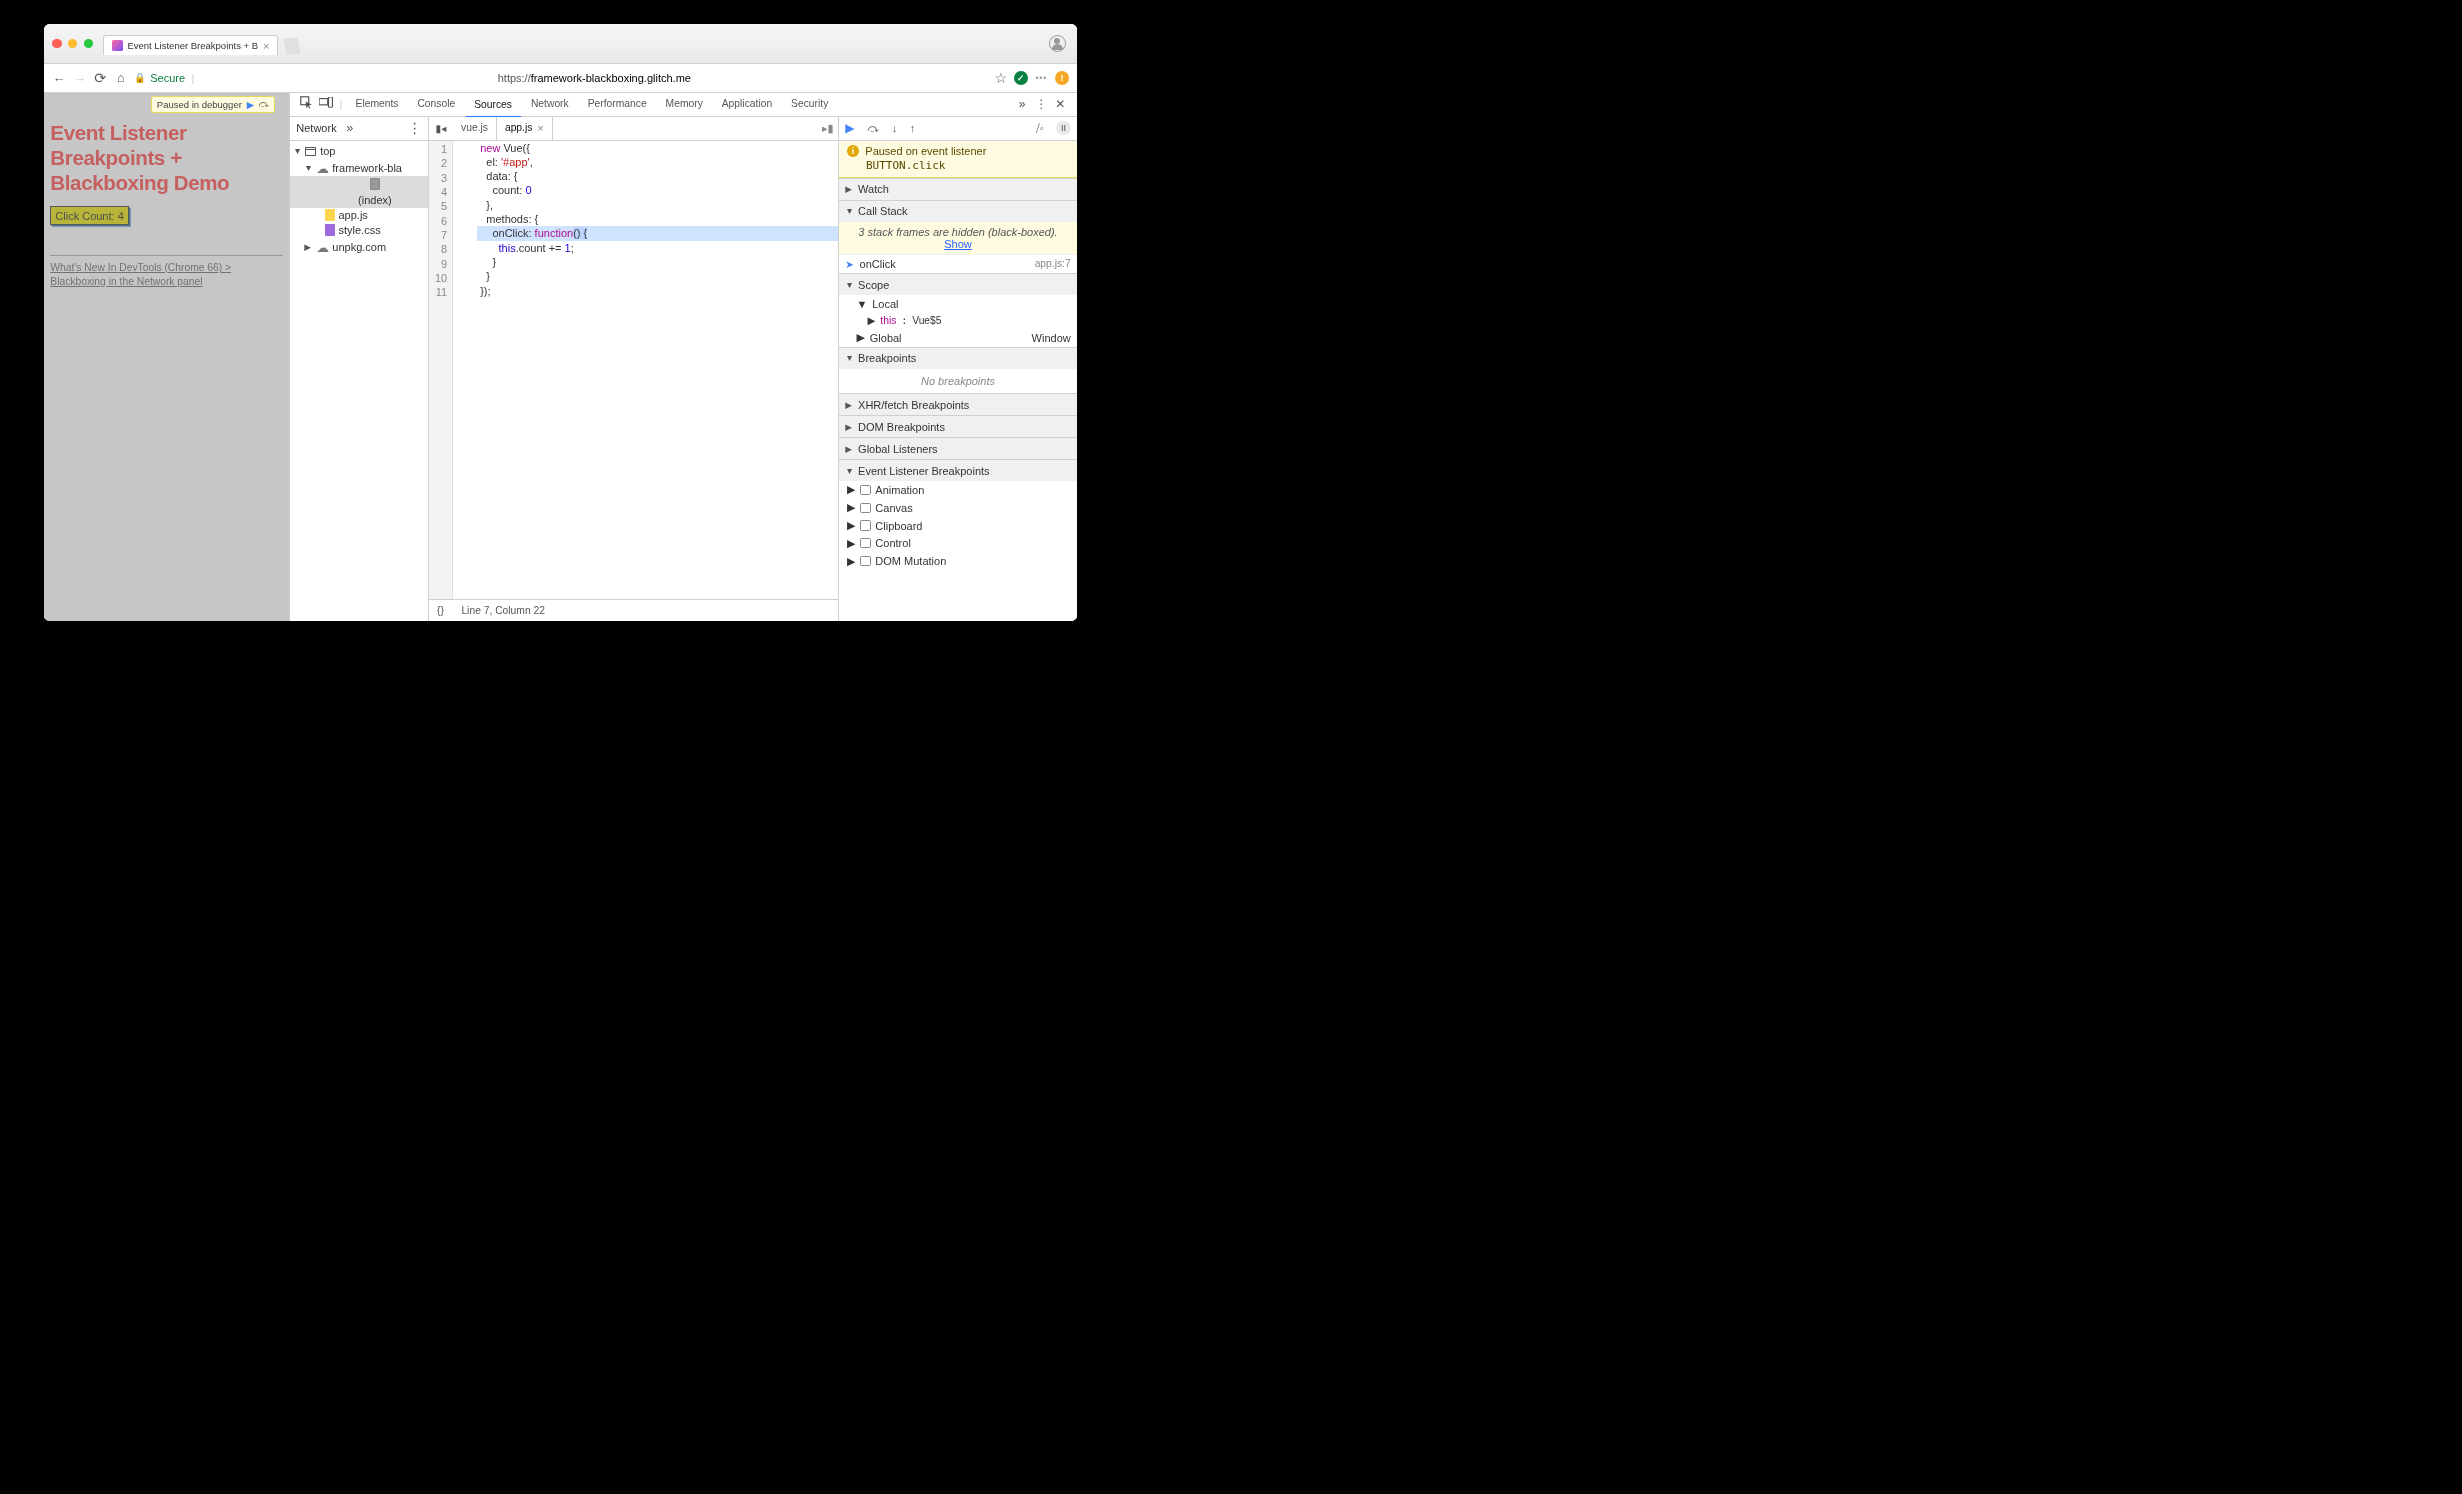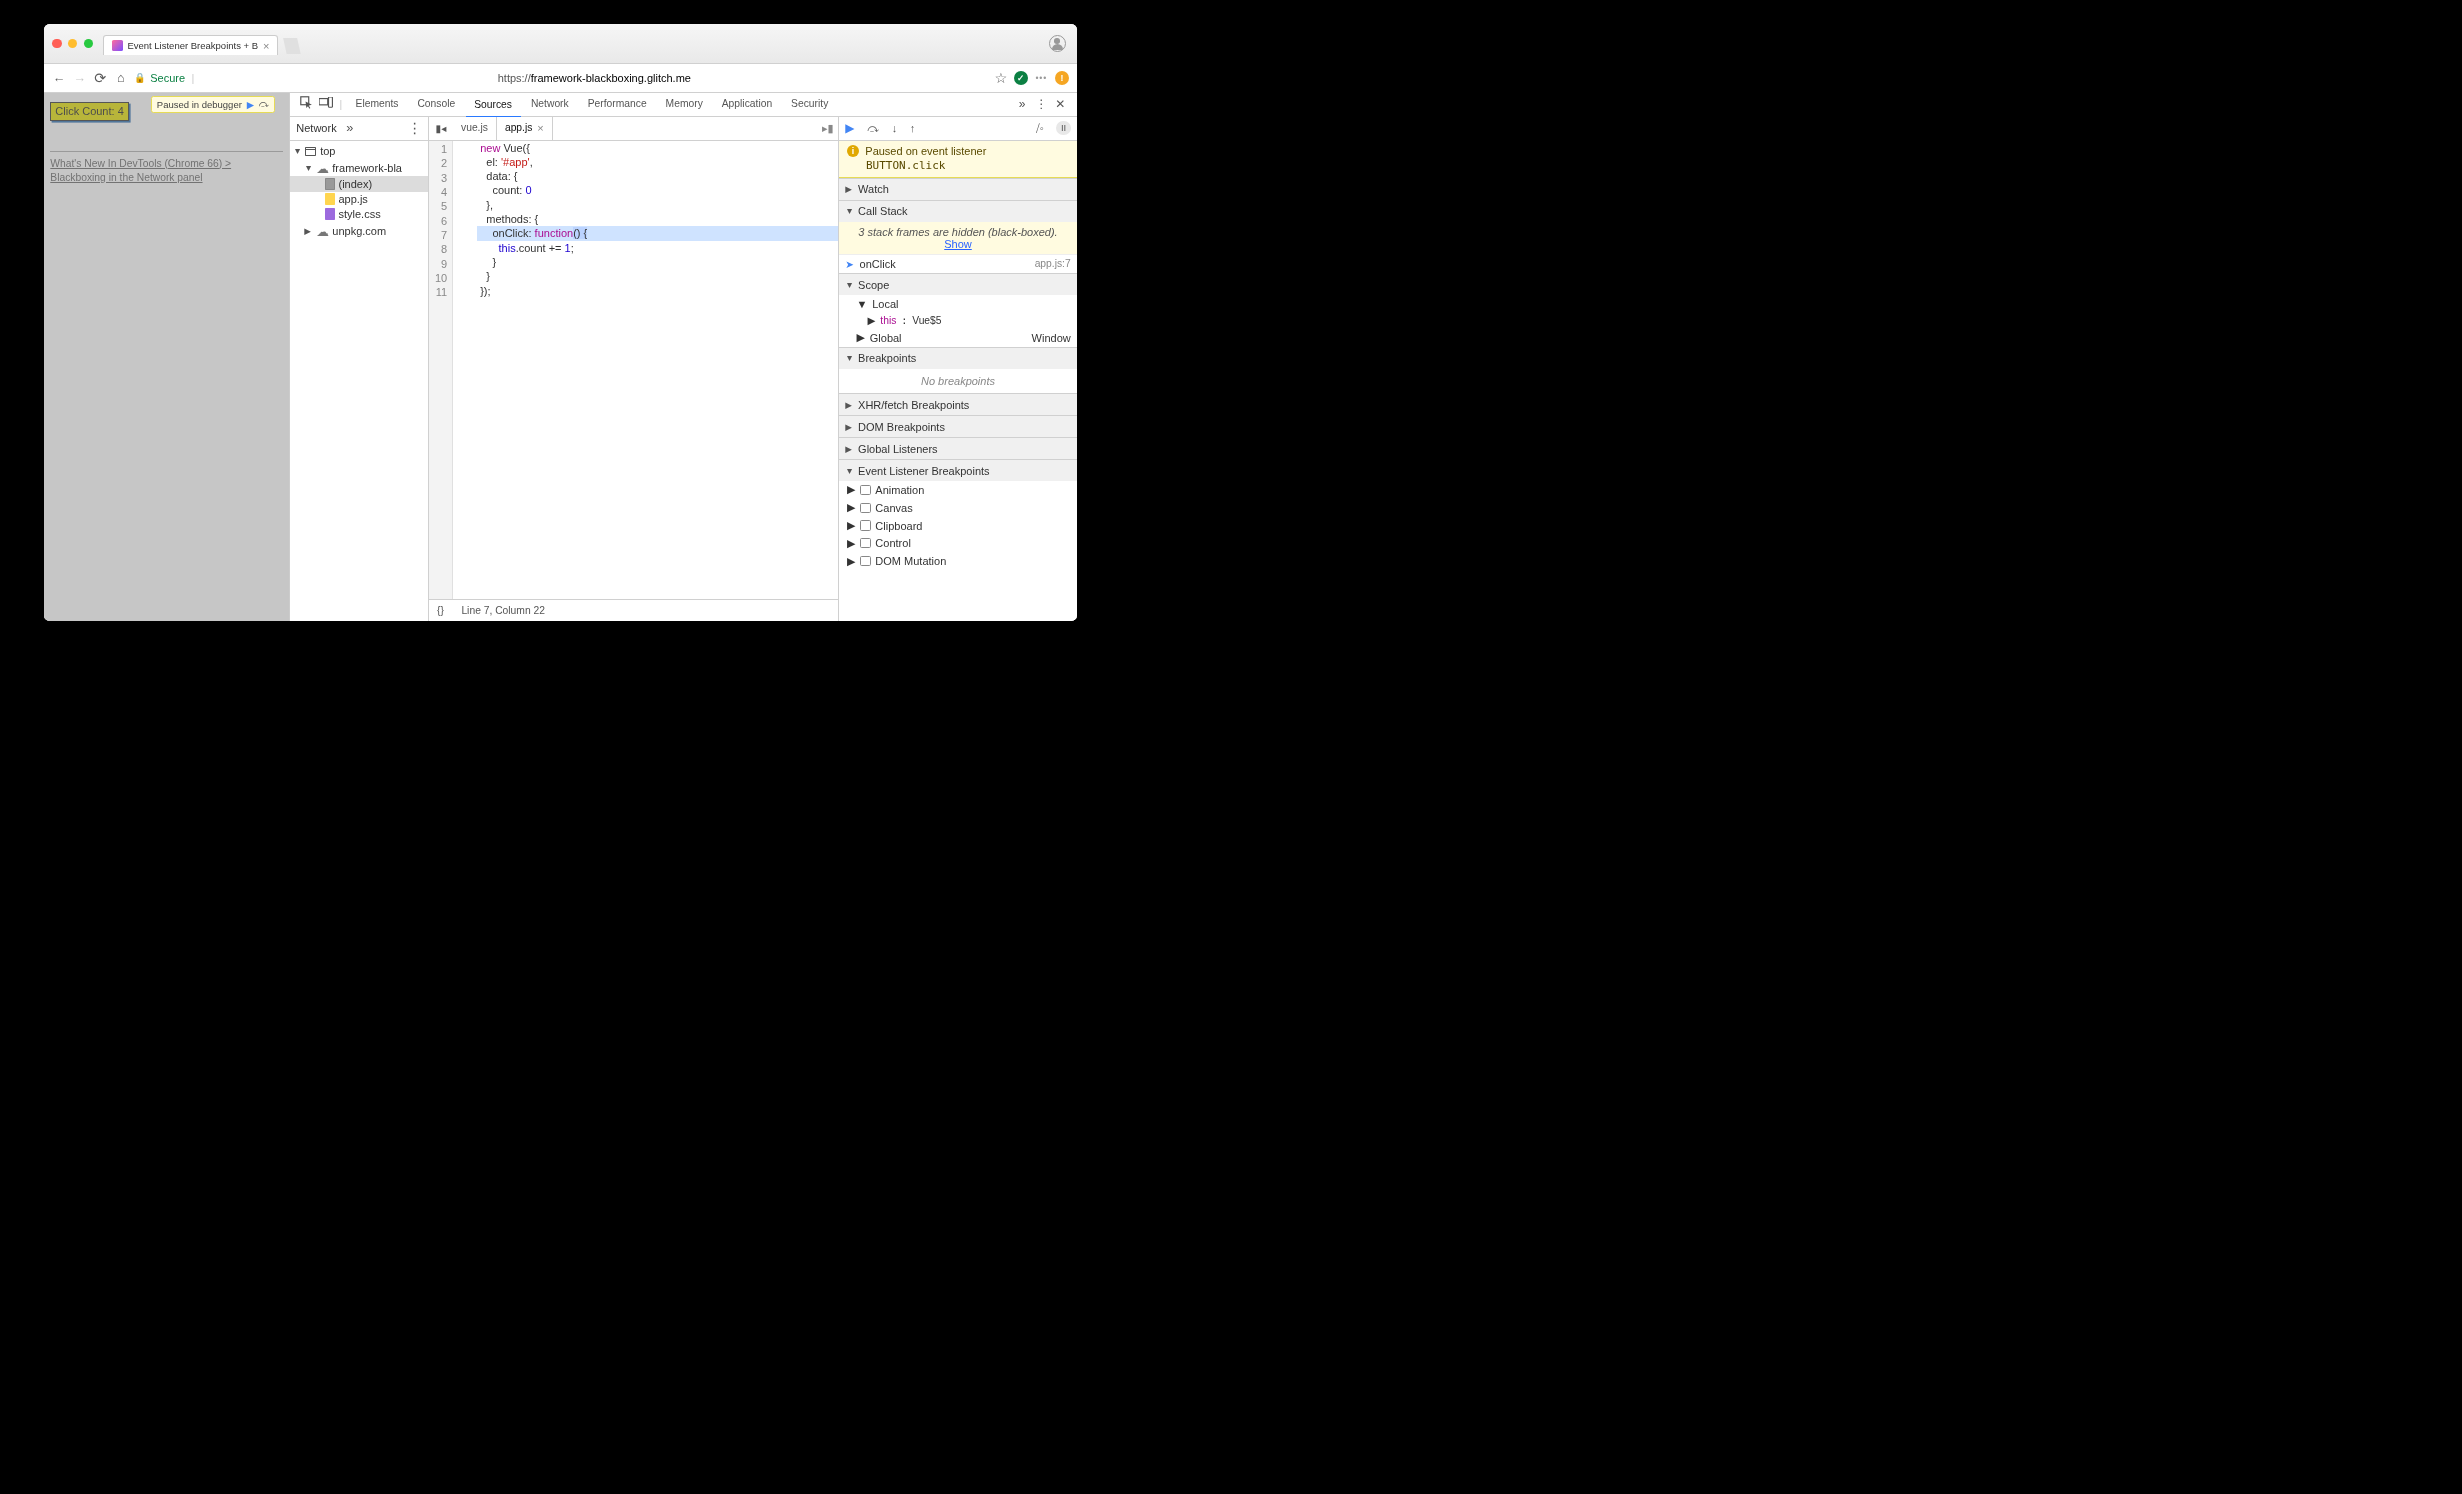--- a/index.html
+++ b/index.html
@@ -47,21 +47,21 @@
 .dt-spacer{flex:1;}
 .dt-body{flex:1;display:flex;overflow:hidden;}
 .nav-pane{width:139px;border-right:0.8px solid #d0d0d0;display:flex;flex-direction:column;}
 .nav-head{height:24px;border-bottom:0.8px solid #d0d0d0;display:flex;align-items:center;padding:0 6.3px;gap:6.3px;}
 .nav-head .lbl{font-size:11px;}
 .nav-head .more{font-size:12.7px;color:#555;margin-left:3.2px;}
 .nav-head .menu{margin-left:auto;font-size:14.3px;color:#555;}
 .tree{padding:3.2px 0;font-size:11px;}
 .trow{display:flex;align-items:center;gap:4px;padding:1.6px 3.2px;white-space:nowrap;overflow:hidden;}
 .trow .exp{width:8px;color:#555;font-size:8.7px;}
-.trow.sel{background:#dcdcdc;}
+.trow.sel{background:#dcdcdc;flex-direction:column;}
 .ficn{width:12px;height:14.3px;display:inline-block;}
 .ficn.win{border:1.2px solid #555;border-radius:0.8px;position:relative;width:11px;height:9.5px;}
 .ficn.win::before{content:"";position:absolute;top:1.6px;left:0;right:0;border-top:1.2px solid #555;}
 .ficn.cloud{color:#777;font-size:12.7px;}
 .ficn.doc{width:9.5px;height:12px;border:0.8px solid #888;background:#999;border-radius:0.8px;}
 .ficn.js{width:9.5px;height:12px;background:#ffd54f;border-radius:0.8px;}
 .ficn.css{width:9.5px;height:12px;background:#9c6ade;border-radius:0.8px;}
 .src-pane{flex:1;display:flex;flex-direction:column;border-right:0.8px solid #d0d0d0;min-width:0;}
 .src-tabs{height:24px;border-bottom:0.8px solid #d0d0d0;display:flex;align-items:center;}
 .src-tabs .side-toggle{width:24px;text-align:center;color:#555;font-size:10.3px;}
@@ -147,20 +147,21 @@
 
   <div class="content">
 
     <div class="page">
       <div class="dimmer"></div>
       <div class="paused-badge">
         <span>Paused in debugger</span>
         <span class="pb-icn">▶</span>
         <span class="pb-step">⤼</span>
       </div>
+      <h1 class="demo">Event Listener Breakpoints + Blackboxing Demo</h1>
       <span class="click-btn">Click Count: 4</span>
       <hr class="demo-hr">
       <a class="demo-link">What's New In DevTools (Chrome 66) &gt; Blackboxing in the Network panel</a>
     </div>
 
     <div class="devtools">
       <div class="dt-tabs">
         <span class="dt-icn">
           <svg width="12.7" height="12.7" viewBox="0 0 16 16">
               <rect x="1" y="1" width="10" height="10" fill="none" stroke="#555" stroke-width="1.5"></rect>

